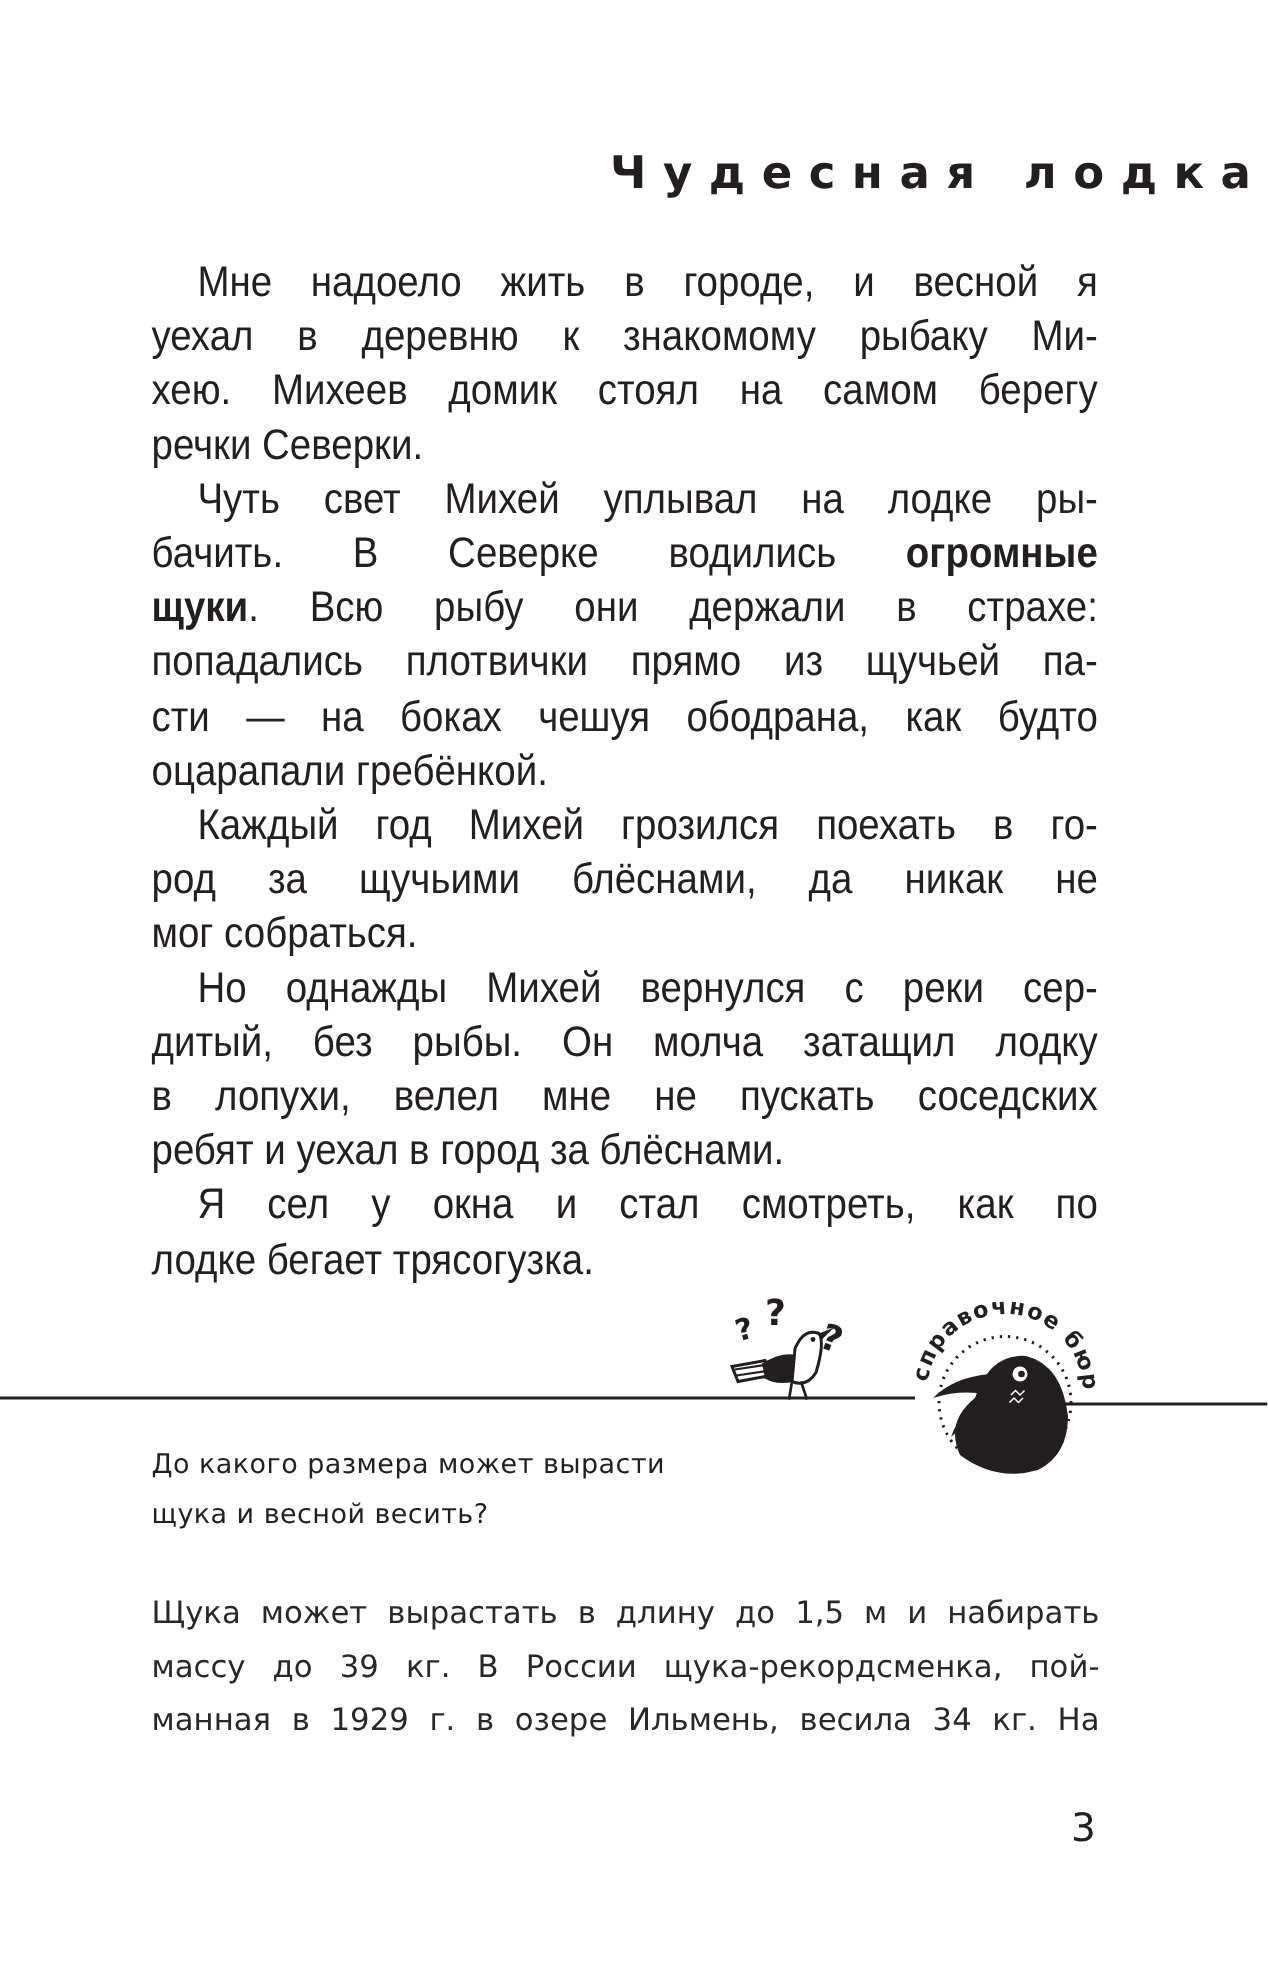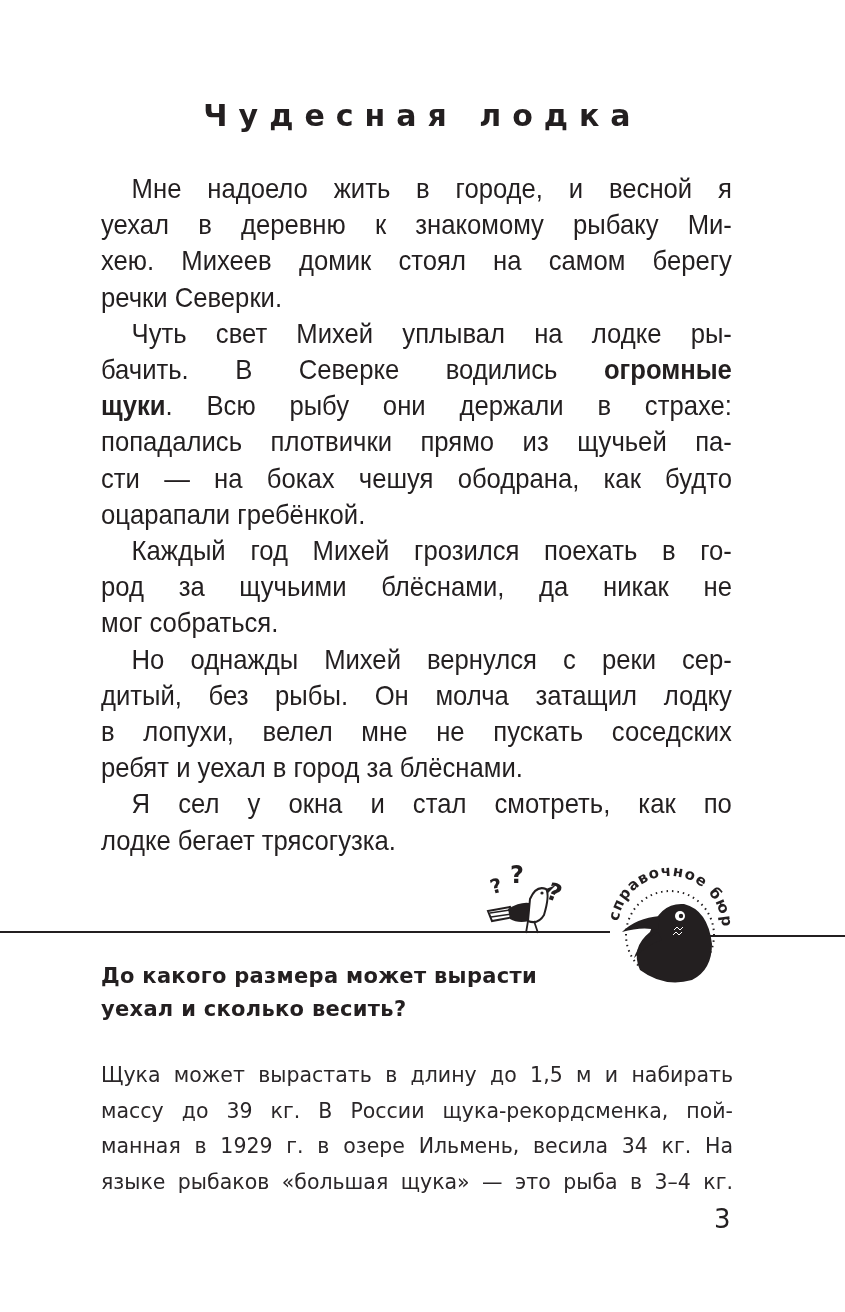--- a/index.html
+++ b/index.html
@@ -3,21 +3,21 @@
   <meta charset="utf-8">
   <style>
     html, body { margin: 0; padding: 0; background: #ffffff; }
     body {
       width: 845px; height: 1312px; position: relative; overflow: hidden;
       color: #231f20;
       font-family: "Liberation Sans", sans-serif;
     }
     .title {
       position: absolute; left: 0; width: 845px; top: 96px;
-      text-align: center;
+      text-align: right;
       font-family: "DejaVu Sans", sans-serif;
       font-weight: bold;
       font-size: 30px;
       letter-spacing: 11px;
       line-height: 40px;
     }
     .story {
       position: absolute; left: 101px; width: 631px; top: 170px;
       font-family: "Liberation Sans", sans-serif;
       font-size: 28.5px;
@@ -33,23 +33,23 @@
     .rule {
       position: absolute; left: 0; width: 845px; height: 2px; background: #231f20;
     }
     .rule.left { top: 931px; width: 610px; }
     .rule.right { top: 935px; left: 700px; width: 145px; }
     .bird { position: absolute; left: 484px; top: 855px; width: 100px; height: 80px; }
     .badge { position: absolute; left: 600px; top: 840px; width: 140px; height: 150px; }
     .box-q {
       position: absolute; left: 101px; top: 960px; width: 460px;
       font-family: "DejaVu Sans", sans-serif;
-      font-size: 21px;
+      font-size: 18px;
       line-height: 33px;
-      font-weight: bold;
+      font-weight: normal;
       letter-spacing: 0.3px;
     }
     .box-q .line { display: block; white-space: nowrap; }
     .box-a {
       position: absolute; left: 101px; top: 1058px; width: 632px;
       font-family: "DejaVu Sans", sans-serif;
       font-size: 20.5px;
       line-height: 35.5px;
       color: #2b2729;
     }
@@ -118,23 +118,22 @@
   <path d="M40 130 Q30 108 50 92 Q60 62 84 64 Q108 70 112 104 Q112 130 92 140 Q64 148 40 130 Z" fill="#231f20"></path>
   <path d="M60 76 Q36 78 22 92 Q42 86 58 90 Z" fill="#231f20"></path>
   <path d="M58 92 Q40 100 34 118 Q48 104 62 100 Z" fill="#231f20"></path>
   <circle cx="80" cy="76" r="5" fill="#fff"></circle>
   <circle cx="81" cy="76" r="2.2" fill="#231f20"></circle>
   <path d="M74 90 l3 -3 l3 3 l3 -3 M73 95 l3 -3 l3 3 l3 -3" stroke="#fff" stroke-width="1" fill="none"></path>
 </svg>
 
 <div class="box-q">
   <span class="line">До какого размера может вырасти</span>
-  <span class="line">уехал и сколько весить?</span>
+  <span class="line">щука и весной весить?</span>
 </div>
 
 <div class="box-a">
   <span class="line">Щука может вырастать в длину до 1,5 м и набирать</span>
   <span class="line">массу до 39 кг. В России щука-рекордсменка, пой-</span>
   <span class="line">манная в 1929 г. в озере Ильмень, весила 34 кг. На</span>
-  <span class="line">языке рыбаков «большая щука» — это рыба в 3–4 кг.</span>
 </div>
 
 <div class="page-number">3</div>
 
 </body></html>

